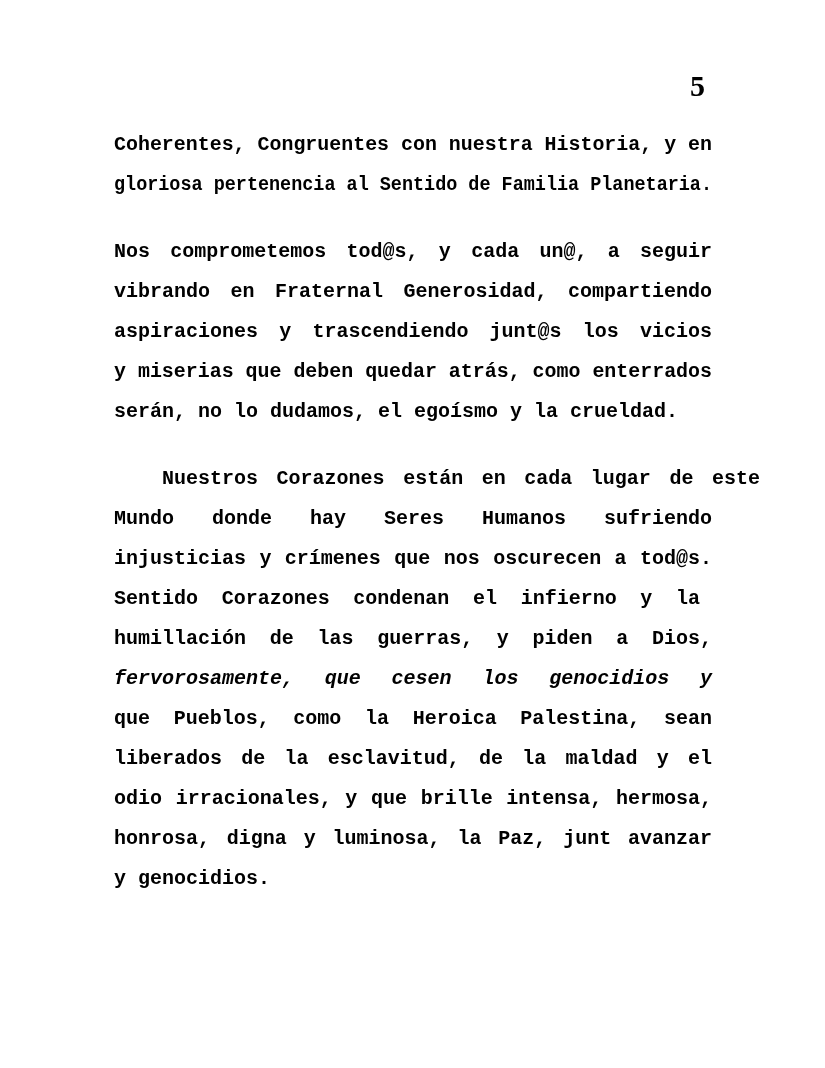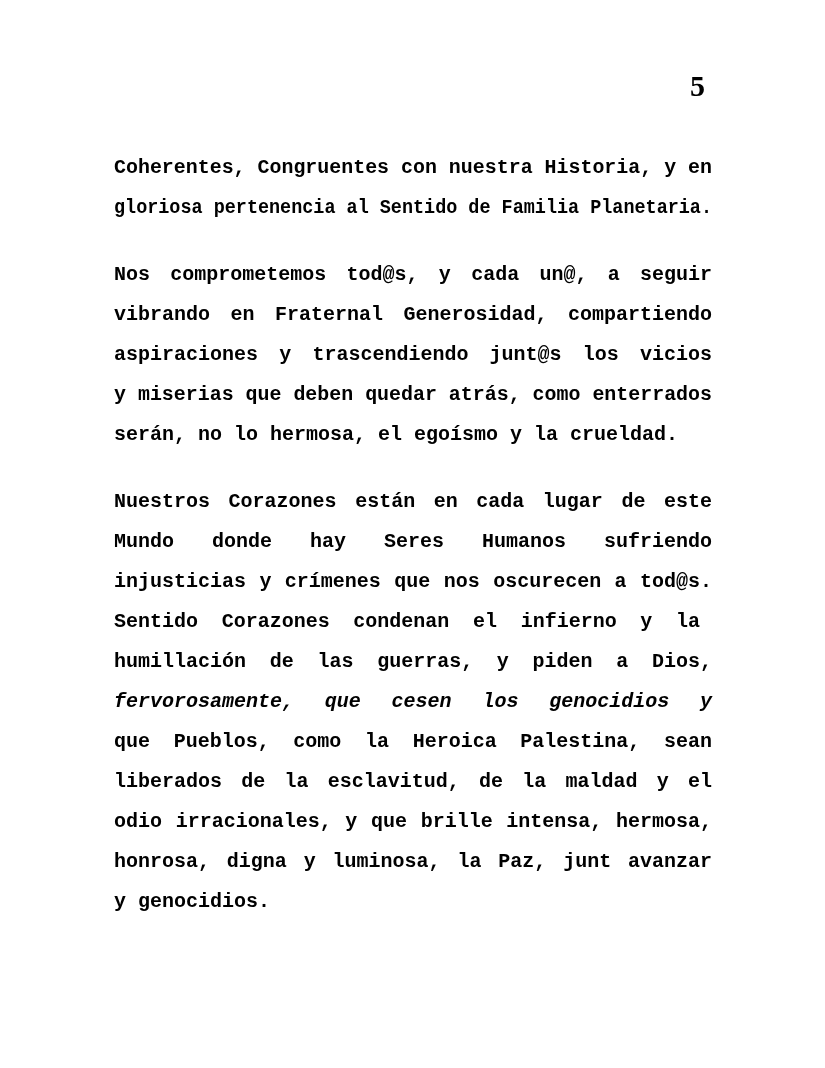--- a/index.html
+++ b/index.html
@@ -18,21 +18,21 @@
     top: 71px;
     right: 120px;
     font-family: "Liberation Serif", "DejaVu Serif", serif;
     font-weight: bold;
     font-size: 30px;
     line-height: 1;
     color: #000000;
   }
   .body-text {
     position: absolute;
-    top: 148px;
+    top: 125px;
     left: 114px;
     width: 598px;
   }
   .paragraph { margin-bottom: 27px; }
   .line {
     height: 40px;
     line-height: 40px;
     font-size: 20px;
     font-weight: bold;
     white-space: nowrap;
@@ -51,24 +51,24 @@
   <div class="body-text">
       <div class="paragraph">
         <div class="line"><span class="line-inner" style="transform: scaleX(0.996485);">Coherentes, Congruentes con nuestra Historia, y en</span></div>
         <div class="line"><span class="line-inner" style="transform: scaleX(0.922684);">gloriosa pertenencia al Sentido de Familia Planetaria.</span></div>
       </div>
       <div class="paragraph">
         <div class="line"><span class="line-inner" style="word-spacing: 8.27232px; text-align: right;">Nos comprometemos tod@s, y cada un@, a seguir</span></div>
         <div class="line"><span class="line-inner" style="word-spacing: 8.47656px; text-align: right;">vibrando en Fraternal Generosidad, compartiendo</span></div>
         <div class="line"><span class="line-inner" style="word-spacing: 9.18125px;">aspiraciones y trascendiendo junt@s los vicios</span></div>
         <div class="line"><span class="line-inner" style="transform: scaleX(0.996485);">y miserias que deben quedar atrás, como enterrados</span></div>
-        <div class="line"><span class="line-inner">serán, no lo hermosa, el egoísmo y la crueldad.</span></div>
+        <div class="line"><span class="line-inner">serán, no lo dudamos, el egoísmo y la crueldad.</span></div>
       </div>
       <div class="paragraph">
-        <div class="line"><span class="line-inner" style="word-spacing: 6.55804px;">Nuestros Corazones están en cada lugar de este</span></div>
+        <div class="line"><span class="line-inner" style="word-spacing: 6.55804px; margin-left: 48px;">Nuestros Corazones están en cada lugar de este</span></div>
         <div class="line"><span class="line-inner" style="word-spacing: 25.9844px;">Mundo donde hay Seres Humanos sufriendo</span></div>
         <div class="line"><span class="line-inner" style="word-spacing: 1.41295px; font-family: Liberation Mono, monospace;">injusticias y crímenes que nos oscurecen a tod@s.</span></div>
         <div class="line"><span class="line-inner" style="word-spacing: 11.651px;">Sentido Corazones condenan el infierno y la</span></div>
         <div class="line"><span class="line-inner" style="word-spacing: 11.7009px;">humillación de las guerras, y piden a Dios,</span></div>
         <div class="line"><span class="line-inner" style="word-spacing: 18.7812px; font-style: italic;">fervorosamente, que cesen los genocidios y</span></div>
         <div class="line"><span class="line-inner" style="word-spacing: 11.651px;">que Pueblos, como la Heroica Palestina, sean</span></div>
         <div class="line"><span class="line-inner" style="word-spacing: 7.23828px;">liberados de la esclavitud, de la maldad y el</span></div>
         <div class="line"><span class="line-inner" style="word-spacing: 1.64844px;">odio irracionales, y que brille intensa, hermosa,</span></div>
         <div class="line"><span class="line-inner" style="word-spacing: 4.84375px;">honrosa, digna y luminosa, la Paz, junt avanzar</span></div>
         <div class="line"><span class="line-inner">y genocidios.</span></div>

